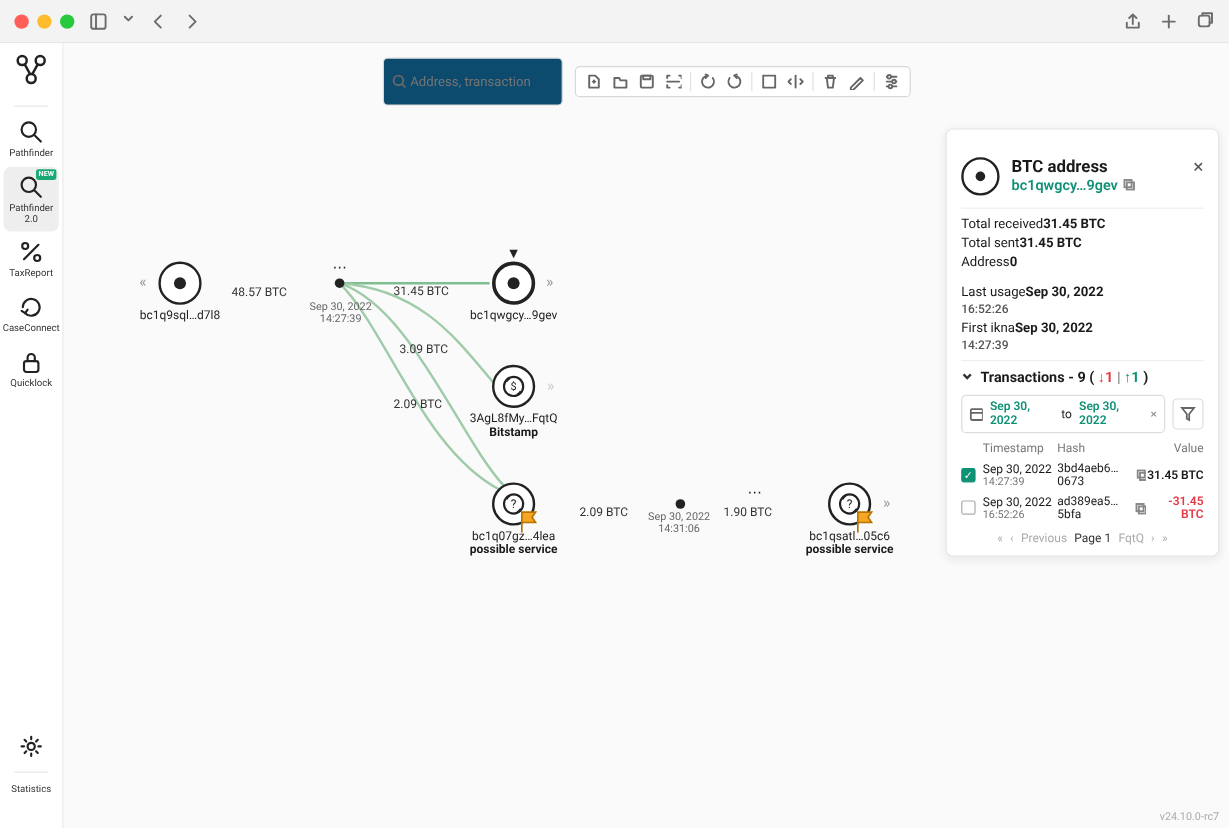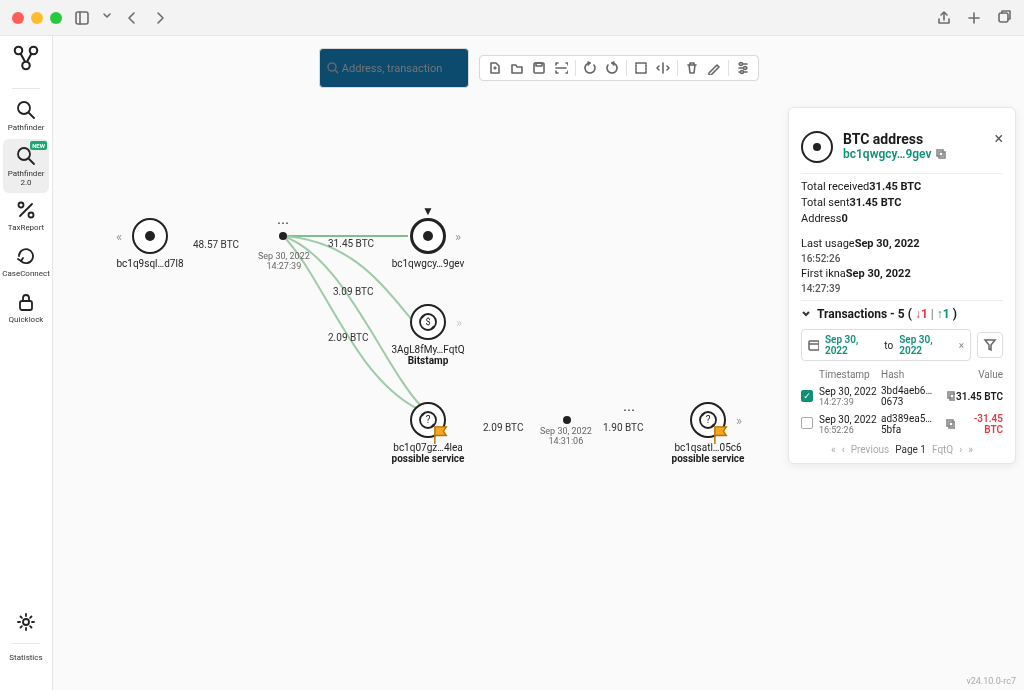--- a/index.html
+++ b/index.html
@@ -448,21 +448,21 @@
           <span class="v small">14:27:39</span>
         </div>
 
       <div class="panel-hr"></div>
 
       <div class="tx-head">
         <svg width="10" height="10" stroke="#333" fill="none" stroke-width="2">
             <polyline points="2,3 5,6 8,3"></polyline>
           </svg>
         <span>
-          <span>Transactions - 5 (</span>
+          <span>Transactions - 9 (</span>
           <span style="color:#e63946">↓</span><span class="tx-count-in">1</span>
           <span style="color:#888"> | </span>
           <span style="color:#0f9176">↑</span><span class="tx-count-out">1</span>
           <span>)</span>
         </span>
       </div>
 
       <div class="filter-row">
         <div class="date-filter" style="flex:1">
           <svg width="12" height="12" stroke="#666" fill="none" stroke-width="1.5">

